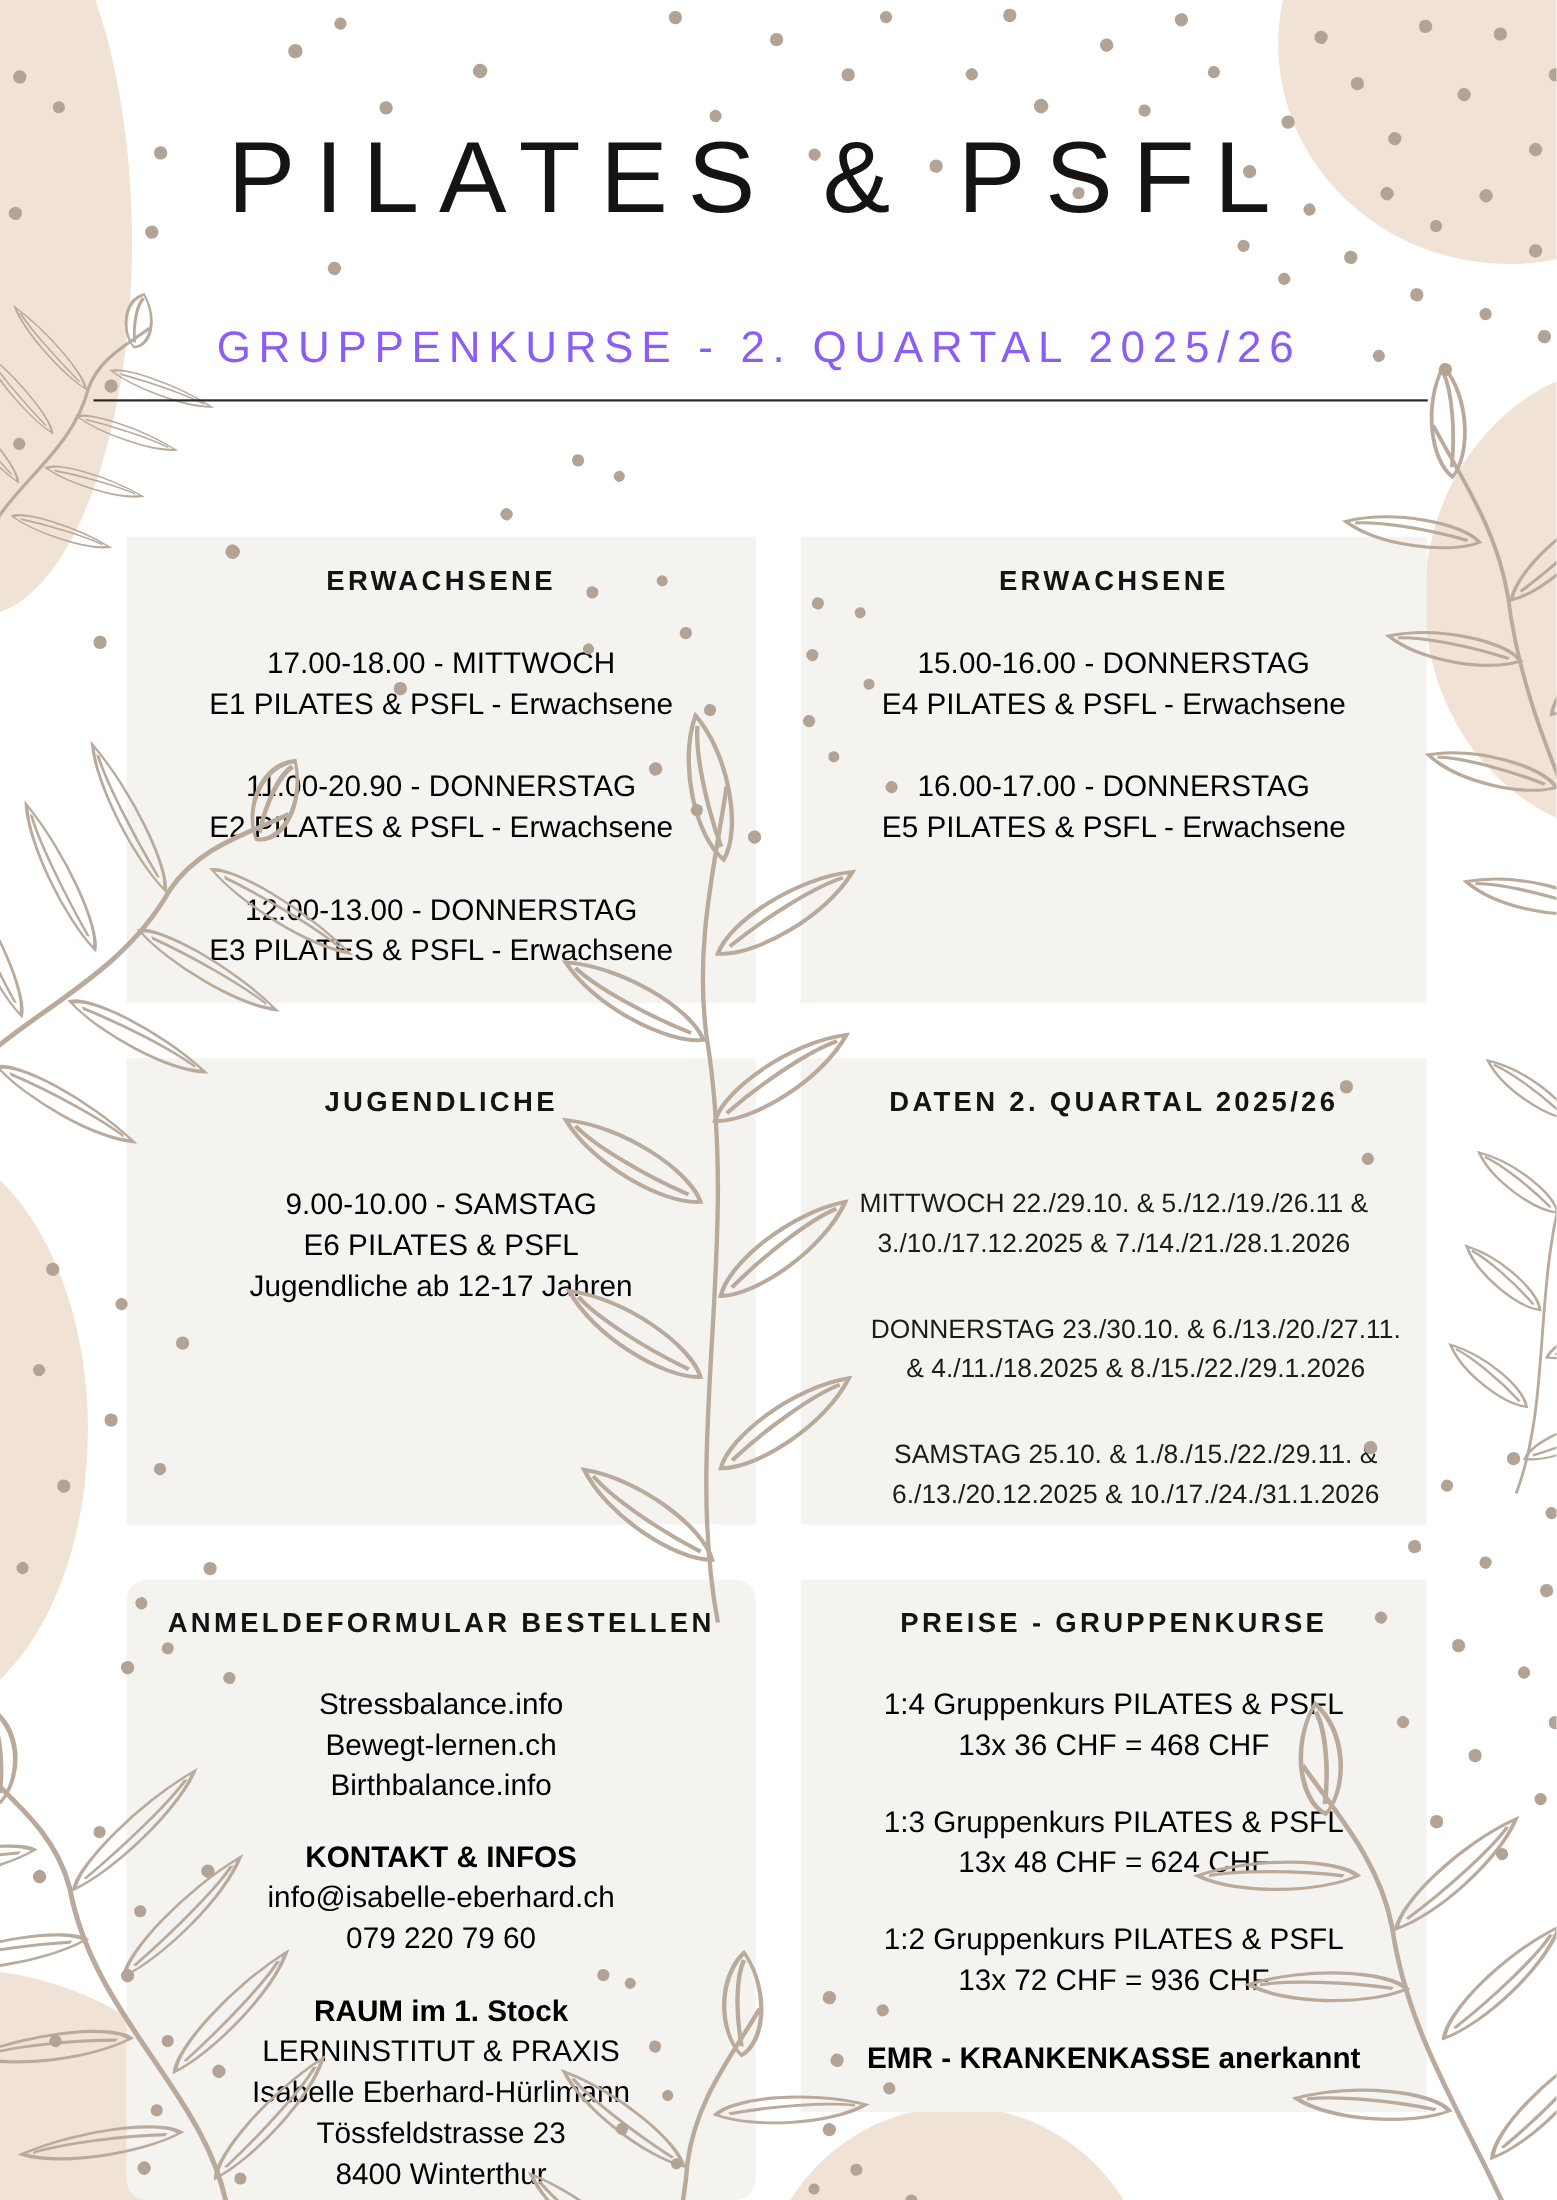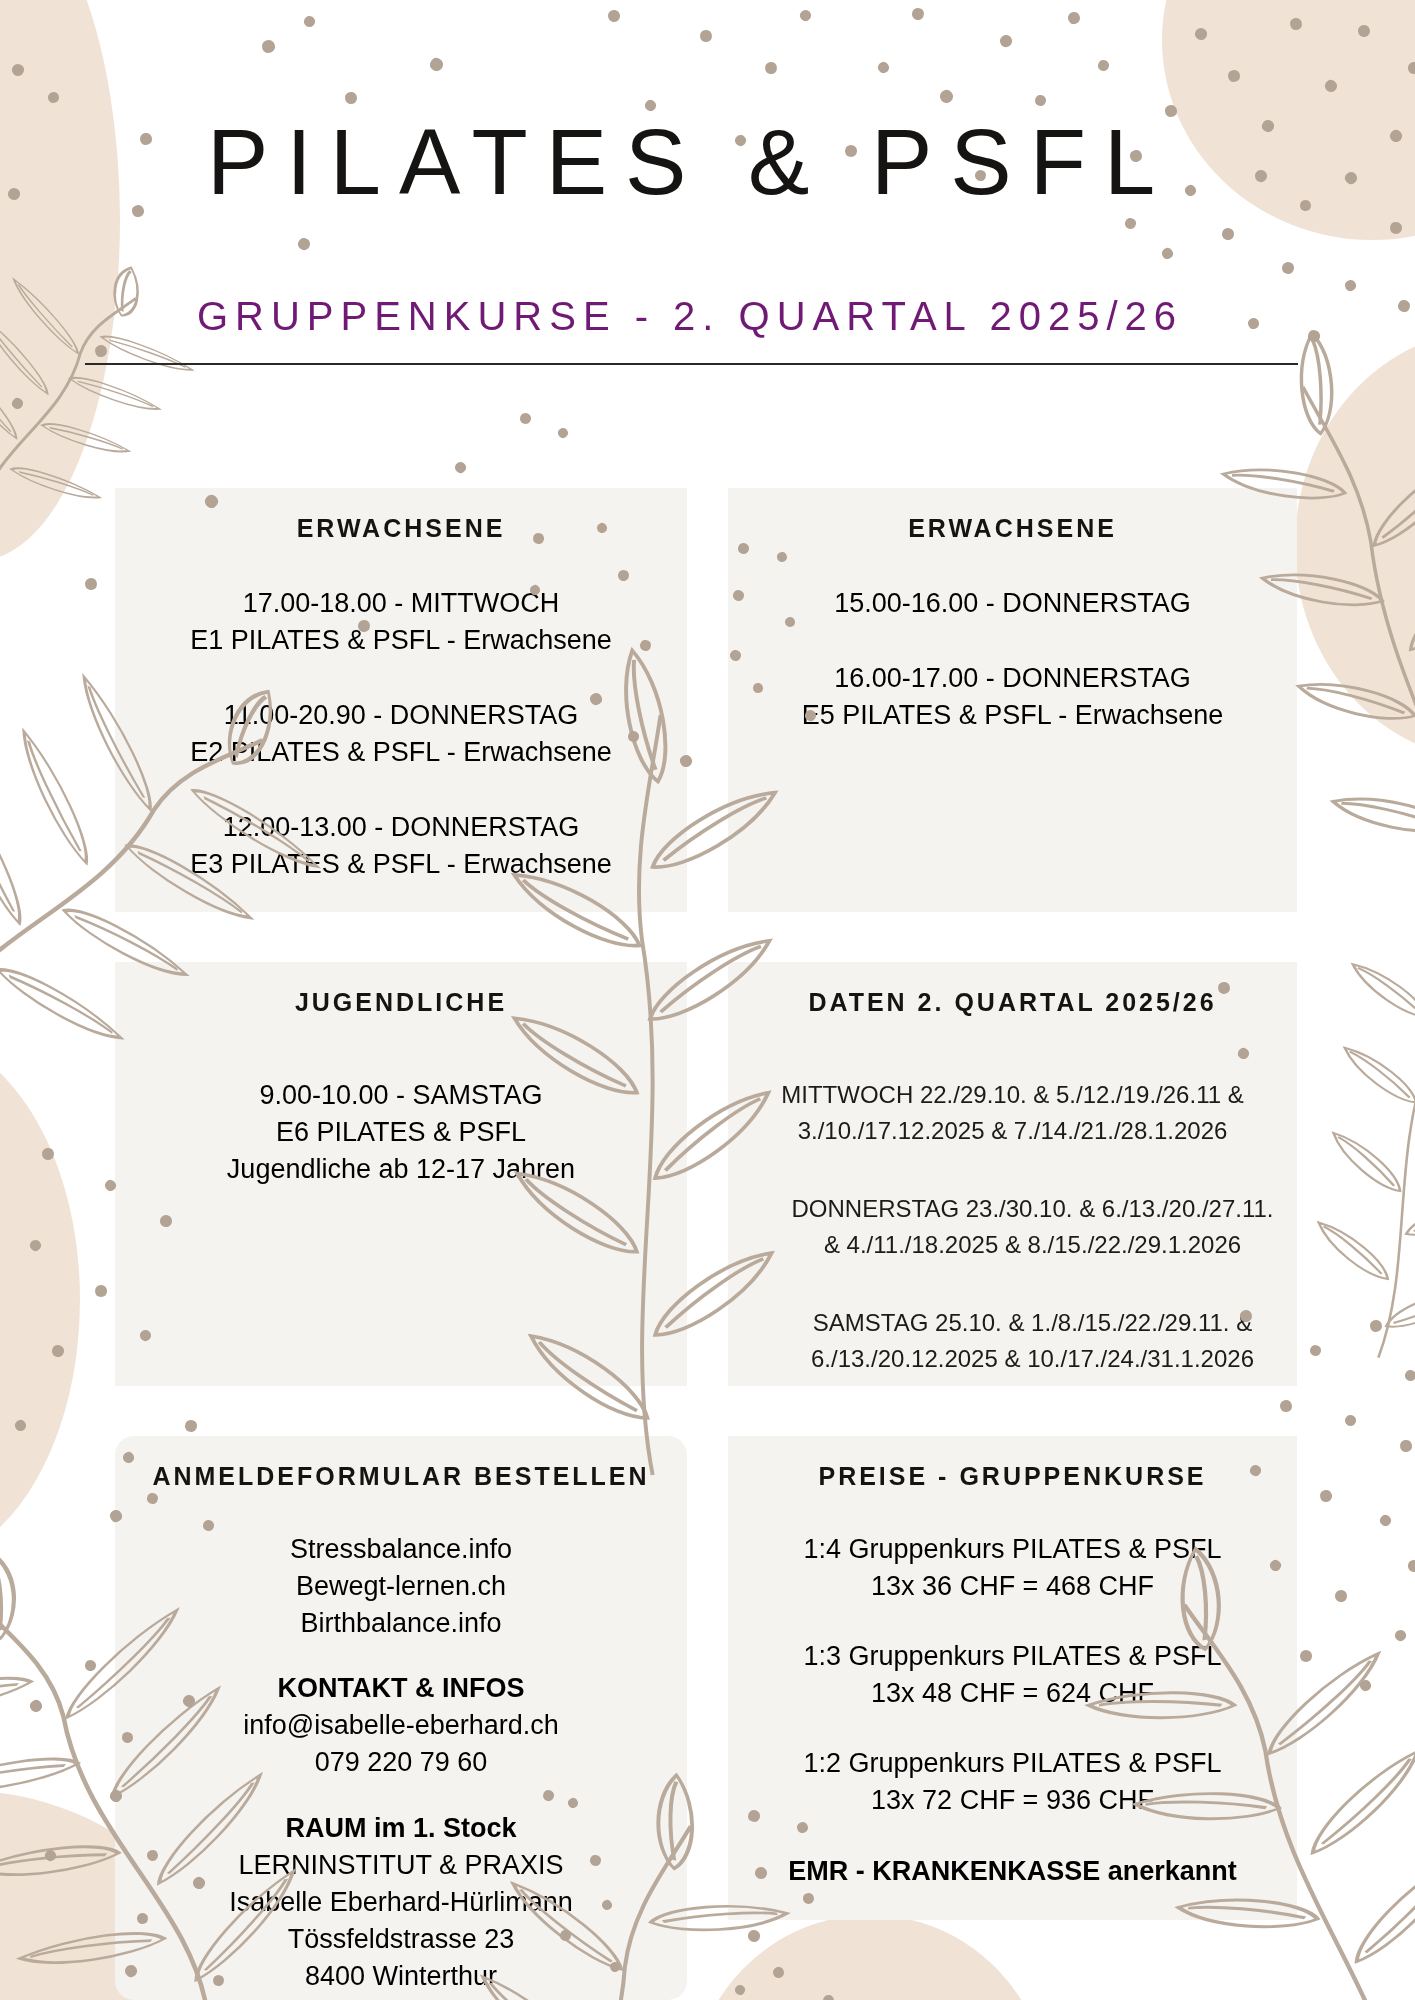--- a/index.html
+++ b/index.html
@@ -15,21 +15,21 @@
   .branch{position:absolute; z-index:3; overflow:visible;}
   .branch use{stroke:#b9aa9b; stroke-width:3; fill:none;}
   
   .titleWrap{position:absolute; left:0; top:0; width:1380px; text-align:center; z-index:4;}
   .title{
     position:absolute; left:0; top:112px; width:100%;
     font-size:92px; font-weight:300; letter-spacing:18px; line-height:100px; color:#161412;
   }
   .subtitle{
     position:absolute; left:0; top:292px; width:100%;
-    font-size:40px; font-weight:400; letter-spacing:7px; line-height:48px; color:#701a75;
+    font-size:40px; font-weight:400; letter-spacing:7px; line-height:48px; color:#8b5cf6;
   }
   .rule{position:absolute; left:85px; top:363px; width:1213px; height:2px; background:#2b2927; z-index:4;}
   
   .box{position:absolute; background:#f5f3f0; z-index:2; text-align:center;}
   .b-left {left:115px; width:572px;}
   .b-right{left:728px; width:569px;}
   .row1{top:488px; height:424px;}
   .row2{top:962px; height:424px;}
   .row3l{top:1436px; height:564px;border-radius:19px;}
   .row3r{top:1436px; height:484px;}
@@ -75,20 +75,21 @@
     <div class="gap38">
       <div class="line">12.00-13.00 - DONNERSTAG</div>
       <div class="line">E3 PILATES &amp; PSFL - Erwachsene</div>
     </div>
   </div>
 
   <div class="box b-right row1">
     <div class="bhead">ERWACHSENE</div>
     <div class="mt42">
       <div class="line">15.00-16.00 - DONNERSTAG</div>
+      <div class="line">E4 PILATES &amp; PSFL - Erwachsene</div>
     </div>
     <div class="gap38">
       <div class="line">16.00-17.00 - DONNERSTAG</div>
       <div class="line">E5 PILATES &amp; PSFL - Erwachsene</div>
     </div>
   </div>
 
   <div class="box b-left row2">
     <div class="bhead">JUGENDLICHE</div>
     <div class="mt60">

